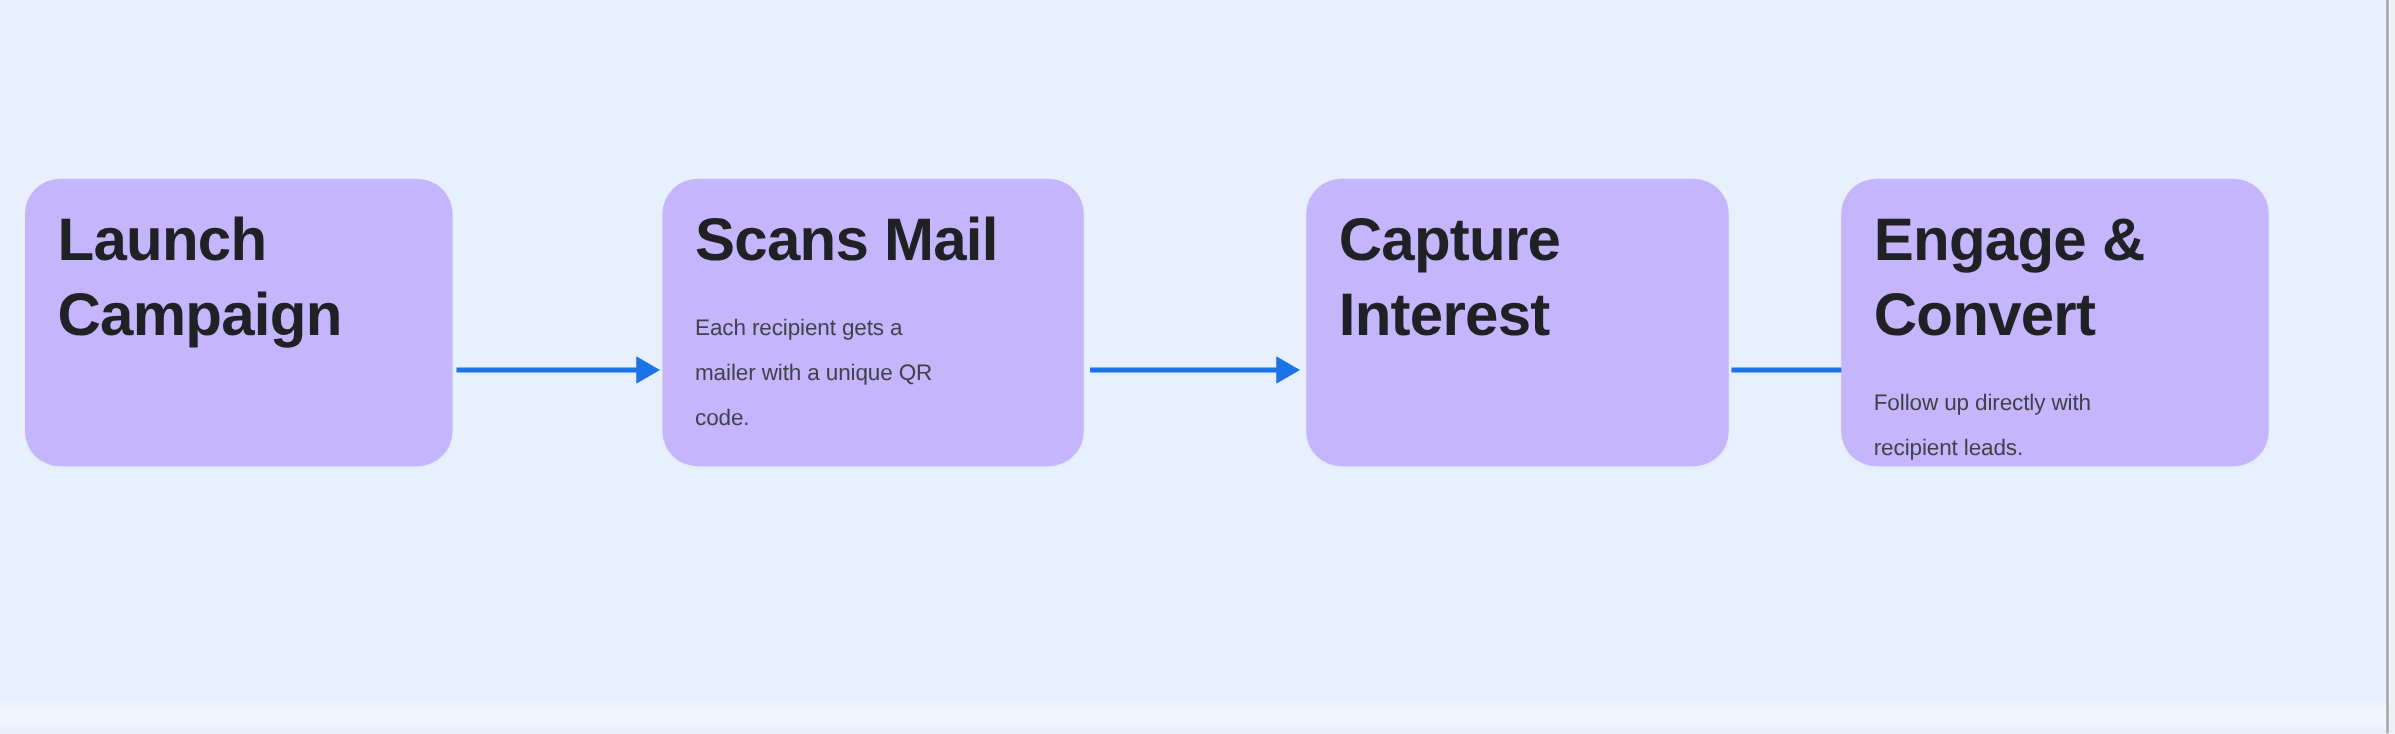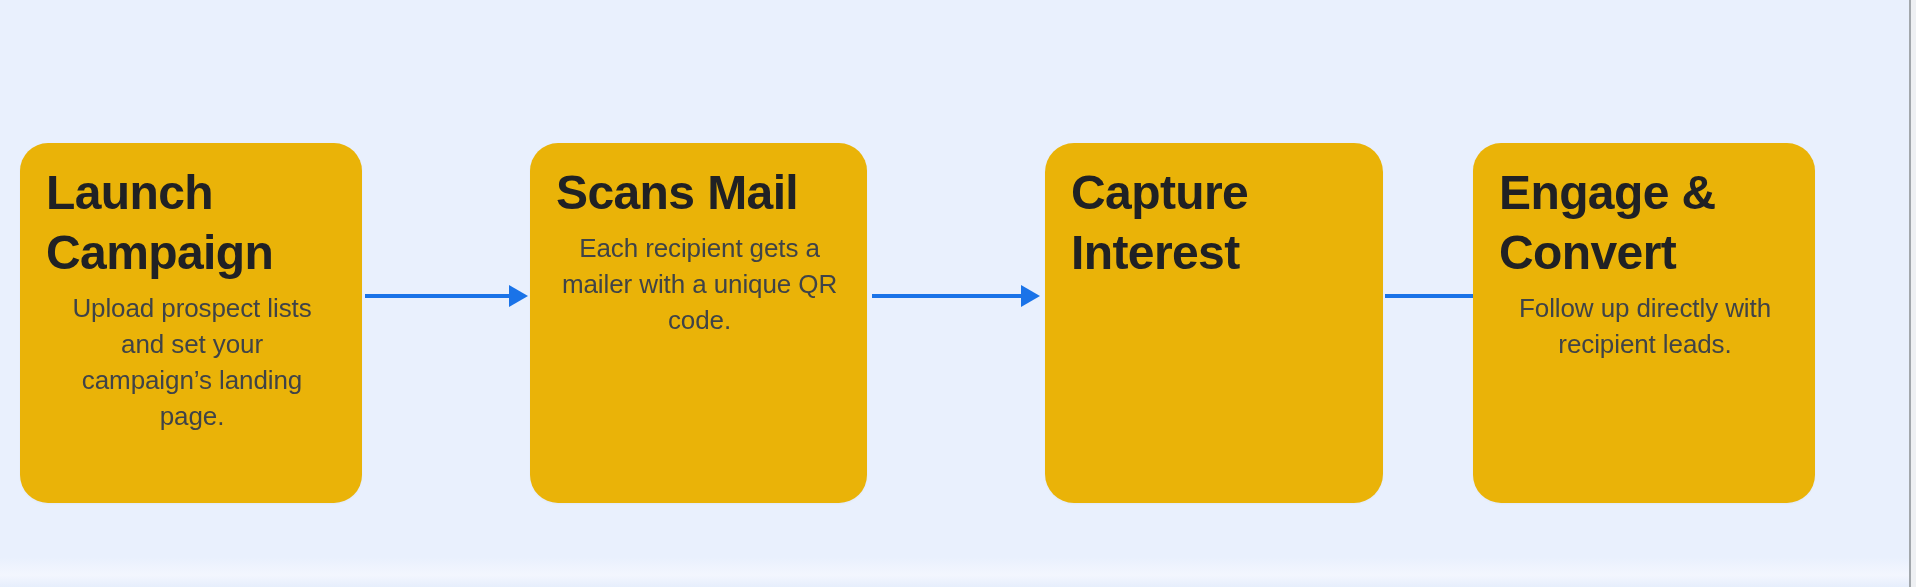--- a/index.html
+++ b/index.html
@@ -11,47 +11,46 @@
     position: relative;
     width: 1916px;
     height: 587px;
     background: #e9f0fd;
     overflow: hidden;
     font-family: "Liberation Sans", sans-serif;
   }
   .card {
     position: absolute;
     top: 143px;
-    height: 360px;
-    background: #eab308;
+    height: 230px;
+    background: #c4b5fd;
     border-radius: 28px;
     box-sizing: border-box;
     padding: 20px 24px 0 26px;
     box-shadow: 0 1px 2px rgba(60, 64, 67, 0.04);
   }
   .card.c1 { left: 20px;   width: 342px; }
   .card.c2 { left: 530px;  width: 337px; }
-  .card.c3 { left: 1045px; width: 338px; border-radius: 29px; }
+  .card.c3 { left: 1045px; width: 338px; }
   .card.c4 { left: 1473px; width: 342px; }
   .card-title {
     font-size: 48px;
     line-height: 60px;
     font-weight: 700;
     letter-spacing: -0.6px;
     color: #202124;
     white-space: pre-line;
   }
   .card-desc {
-    margin-top: 7px;
-    font-size: 26px;
+    margin-top: 21px;
+    font-size: 18px;
     line-height: 36px;
     letter-spacing: -0.1px;
     color: #3f4348;
     white-space: pre-line;
-    text-align: center;
   }
   .arrow {
     position: absolute;
     top: 274px;
     height: 44px;
   }
   .arrow.a1 { left: 365px;  width: 163px; }
   .arrow.a2 { left: 872px;  width: 168px; }
   .arrow.a3 { left: 1385px; width: 163px; }
   .arrow svg { display: block; width: 100%; height: 100%; }
@@ -74,24 +73,20 @@
   }
 </style>
 </head>
 <body>
 
 <div class="stage">
 
   <div class="card c1">
     <div class="card-title">Launch
 Campaign</div>
-    <div class="card-desc">Upload prospect lists
-and set your
-campaign’s landing
-page.</div>
   </div>
 
   <div class="arrow a1">
     <svg viewBox="0 0 163 44" preserveAspectRatio="none">
       <line x1="0" y1="22" x2="145" y2="22" stroke-width="4" stroke="#1a73e8"></line>
       <polygon points="144,11 163,22 144,33" fill="#1a73e8"></polygon>
     </svg>
   </div>
 
   <div class="card c2">

